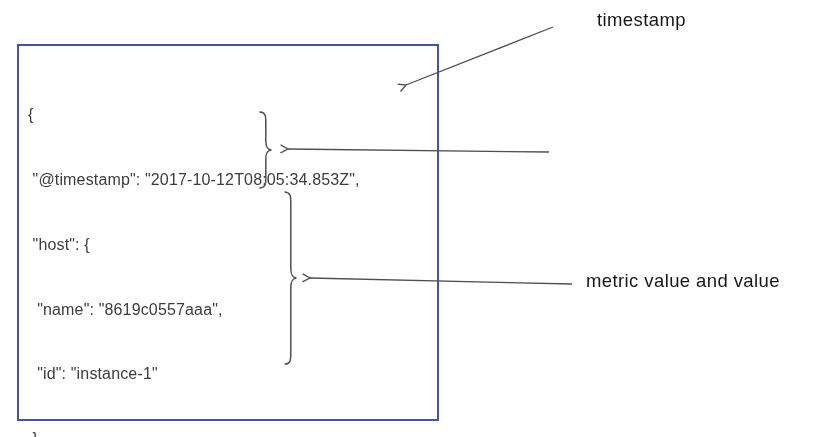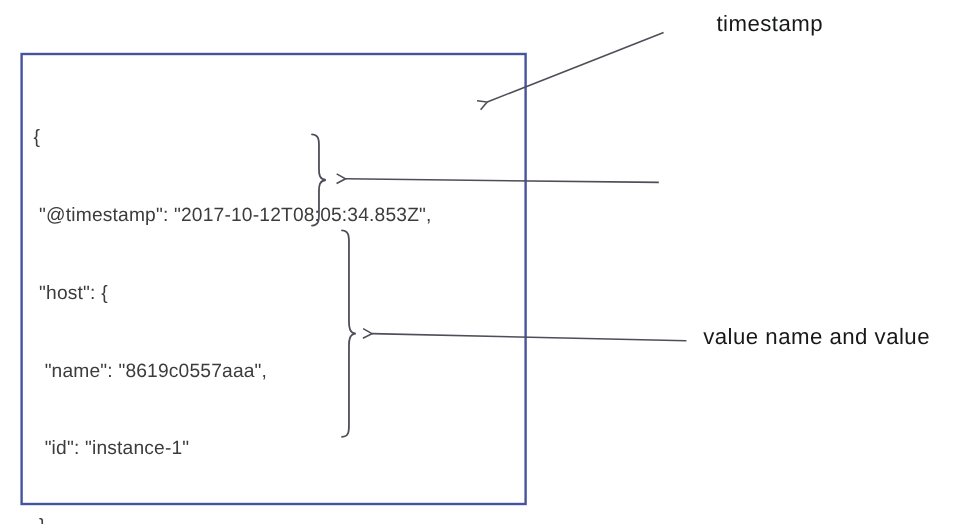--- a/index.html
+++ b/index.html
@@ -106,15 +106,15 @@
       <marker id="arrowhead" markerUnits="userSpaceOnUse" markerWidth="12" markerHeight="12" refX="1.5" refY="5" orient="auto">
         <path d="M9,1 L1.5,5 L9,9" fill="none" stroke="#4c4f58" stroke-width="1.3"></path>
       </marker>
     </defs>
     <line x1="553" y1="27" x2="406" y2="85" stroke="#4c4f58" stroke-width="1.3" marker-end="url(#arrowhead)"></line>
     <line x1="549" y1="152" x2="288" y2="149" stroke="#4c4f58" stroke-width="1.3" marker-end="url(#arrowhead)"></line>
     <line x1="572" y1="284" x2="310" y2="278" stroke="#4c4f58" stroke-width="1.3" marker-end="url(#arrowhead)"></line>
   </svg>
 
   <div class="label label-timestamp">timestamp</div>
-  <div class="label label-metric">value name and value</div>
+  <div class="label label-metric">metric value and value</div>
 
 </div>
 
 </body></html>

